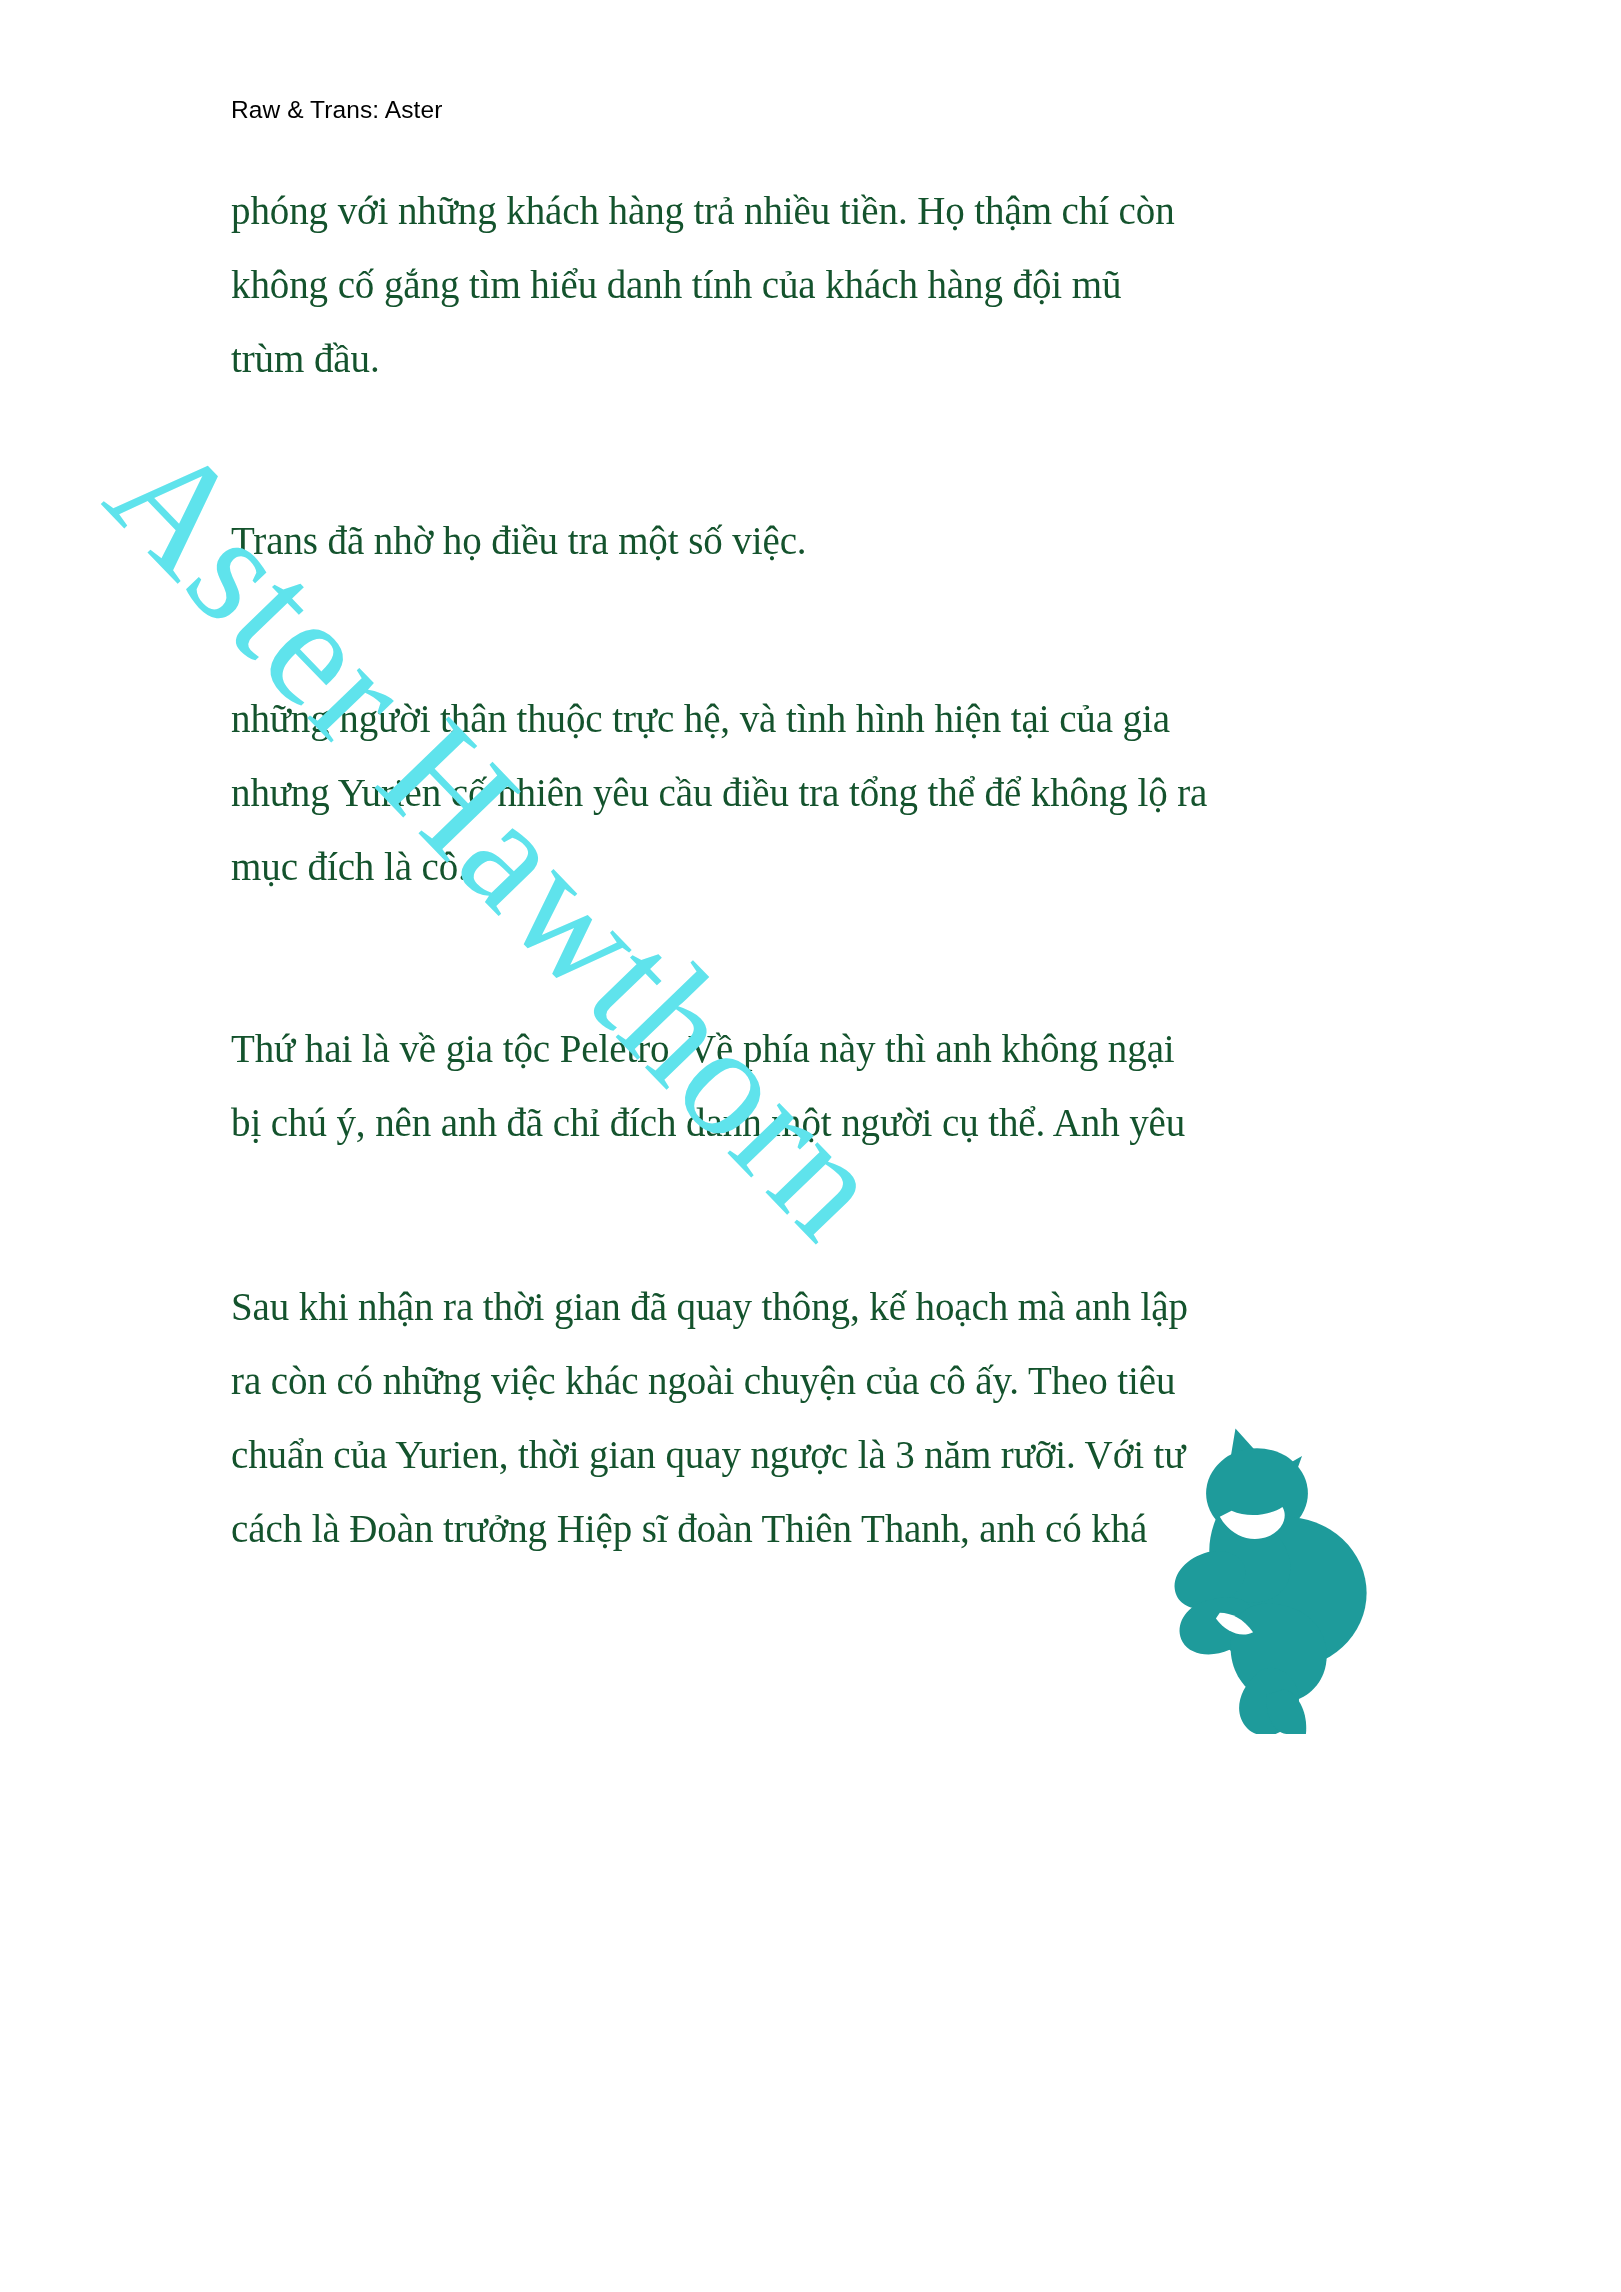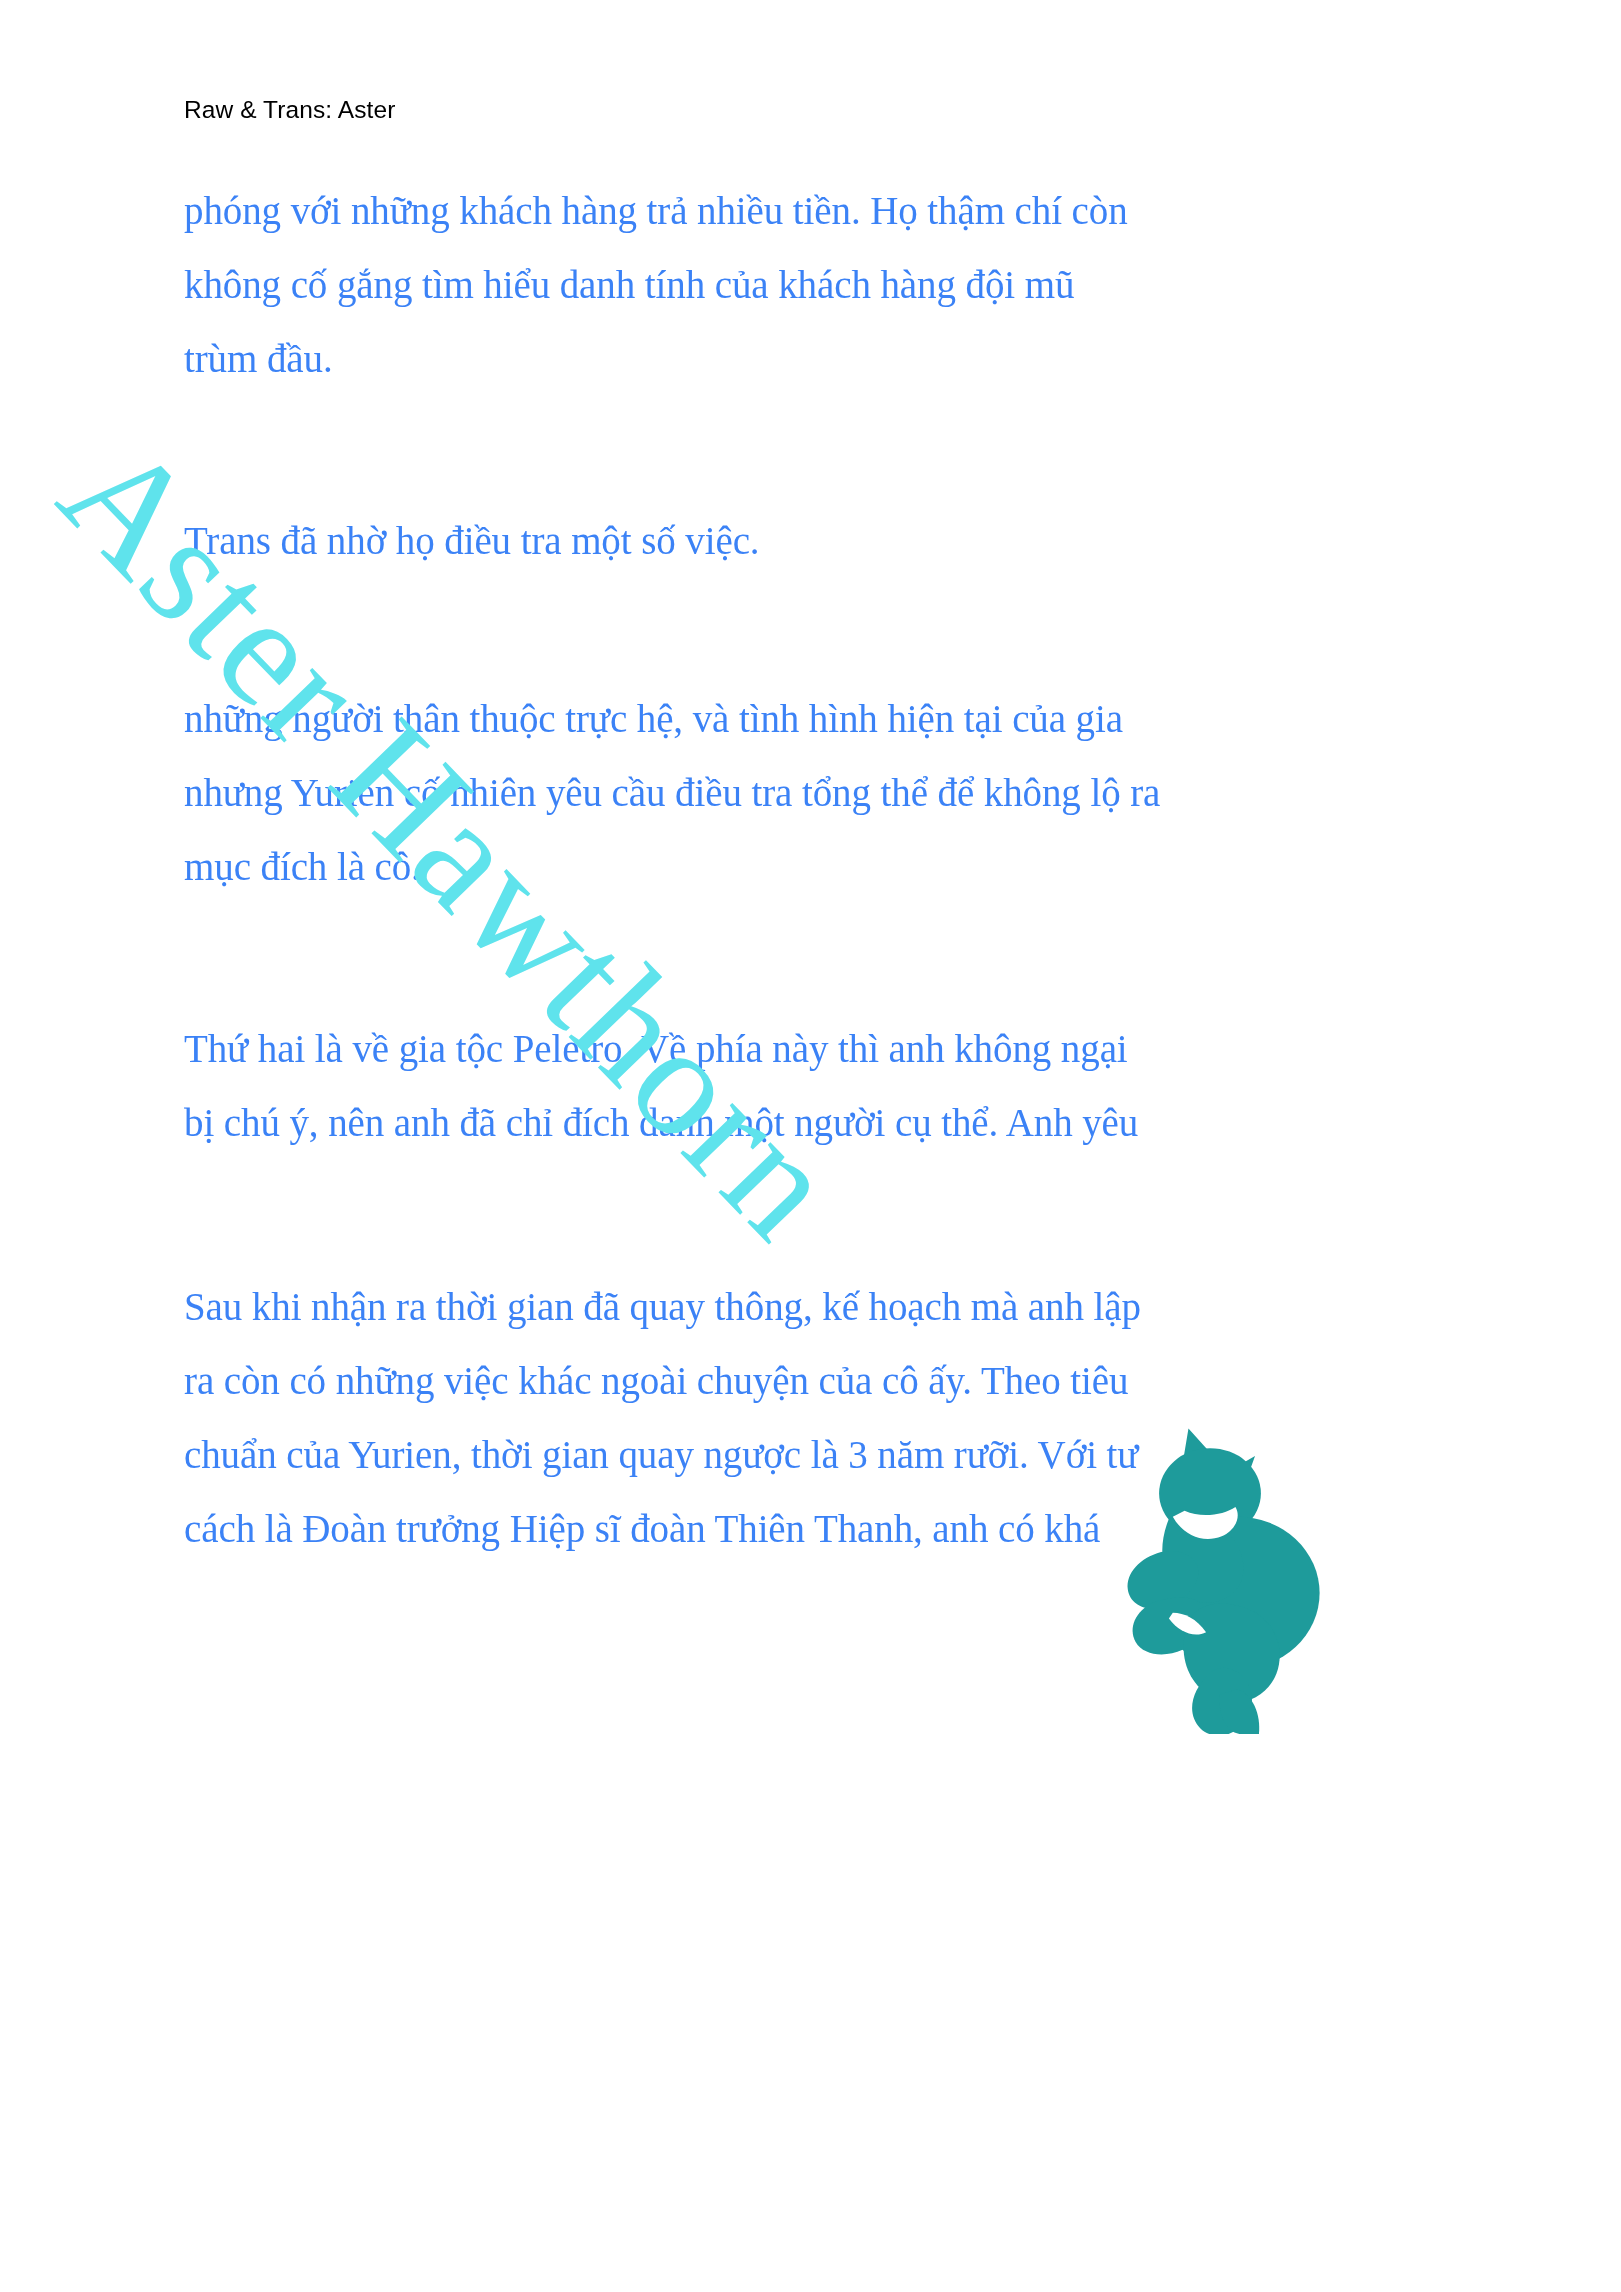--- a/index.html
+++ b/index.html
@@ -7,20 +7,21 @@
     padding: 0;
     background: #ffffff;
   }
   #page {
     position: relative;
     width: 1561px;
     height: 2293px;
     background: #ffffff;
     overflow: hidden;
     font-family: "Liberation Serif", "DejaVu Serif", serif;
+    margin-left: 47px;
   }
 
   
   #doc-header {
     position: absolute;
     left: 184px;
     top: 98px;
     font-family: "Liberation Sans", "DejaVu Sans", sans-serif;
     font-size: 24.5px;
     line-height: 1;
@@ -37,21 +38,21 @@
     width: 1247px;
   }
 
   .para {
     margin: 0;
   }
 
   .line {
     font-size: 39px;
     line-height: 74px;
-    color: #3b82f6;
+    color: #14532d;
     white-space: pre;
     letter-spacing: -0.1px;
   }
 
   .gap-1 { height: 108px; }
   .gap-2 { height: 104px; }
   .gap-3 { height: 108px; }
   .gap-4 { height: 110px; }
 
   

